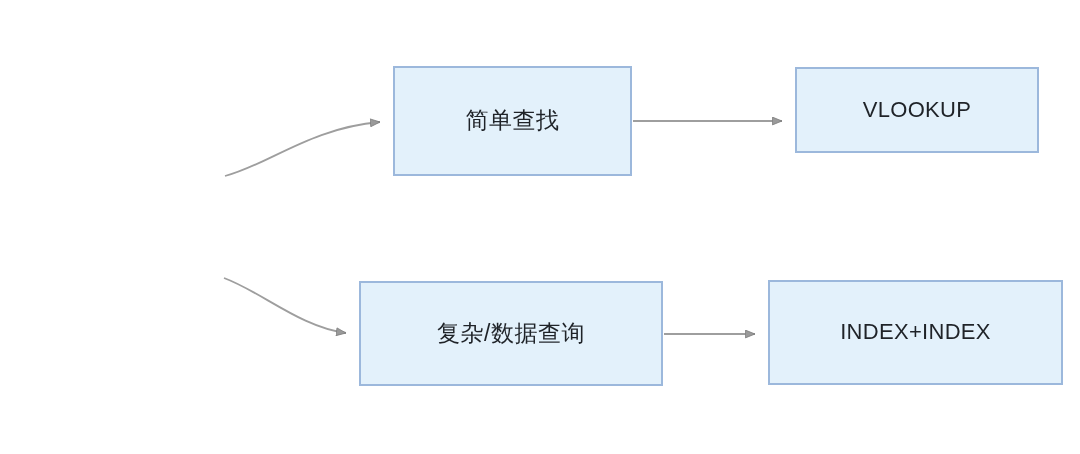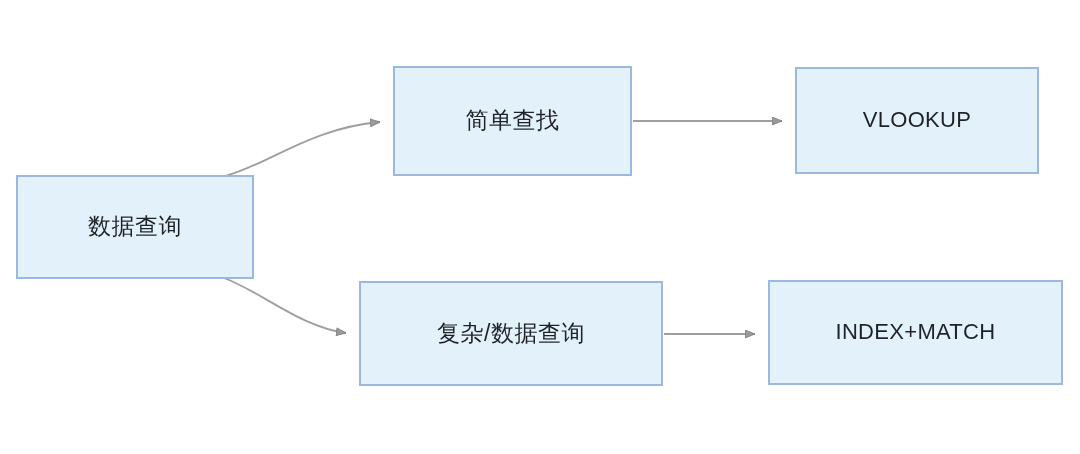--- a/index.html
+++ b/index.html
@@ -46,21 +46,21 @@
     letter-spacing: 0.5px;
   }
   .node.latin .node-label {
     font-size: 22px;
     letter-spacing: 0.3px;
   }
 
   
   #node-root      { left: 16px;  top: 175px; width: 238px; height: 104px; }
   #node-simple    { left: 393px; top: 66px;  width: 239px; height: 110px; }
-  #node-vlookup   { left: 795px; top: 67px;  width: 244px; height: 107px; }
+  #node-vlookup   { left: 795px; top: 67px;  width: 244px; height: 86px; }
   #node-complex   { left: 359px; top: 281px; width: 304px; height: 105px; }
   #node-indexmatch{ left: 768px; top: 280px; width: 295px; height: 105px; }
 </style>
 </head>
 <body>
 
 <div id="canvas">
 
   <svg class="edges" viewBox="0 0 1080 454" width="1080" height="454" xmlns="http://www.w3.org/2000/svg">
     <defs>
@@ -71,33 +71,30 @@
 
     <path d="M 225,176 C 268,165 310,128 380,122" fill="none" stroke="#9e9e9e" stroke-width="1.8" marker-end="url(#arrowhead)"></path>
 
     <path d="M 224,278 C 262,292 300,327 346,333" fill="none" stroke="#9e9e9e" stroke-width="1.8" marker-end="url(#arrowhead)"></path>
 
     <path d="M 633,121 L 782,121" fill="none" stroke="#9e9e9e" stroke-width="1.8" marker-end="url(#arrowhead)"></path>
 
     <path d="M 664,334 L 755,334" fill="none" stroke="#9e9e9e" stroke-width="1.8" marker-end="url(#arrowhead)"></path>
   </svg>
 
-  <div class="node cjk" id="node-root">
-    <span class="node-label">数据查询</span>
-  </div>
 
   <div class="node cjk" id="node-simple">
     <span class="node-label">简单查找</span>
   </div>
 
   <div class="node latin" id="node-vlookup">
     <span class="node-label">VLOOKUP</span>
   </div>
 
   <div class="node cjk" id="node-complex">
     <span class="node-label">复杂/数据查询</span>
   </div>
 
   <div class="node latin" id="node-indexmatch">
-    <span class="node-label">INDEX+MATCH</span>
+    <span class="node-label">INDEX+INDEX</span>
   </div>
 
 </div>
 
 </body></html>

